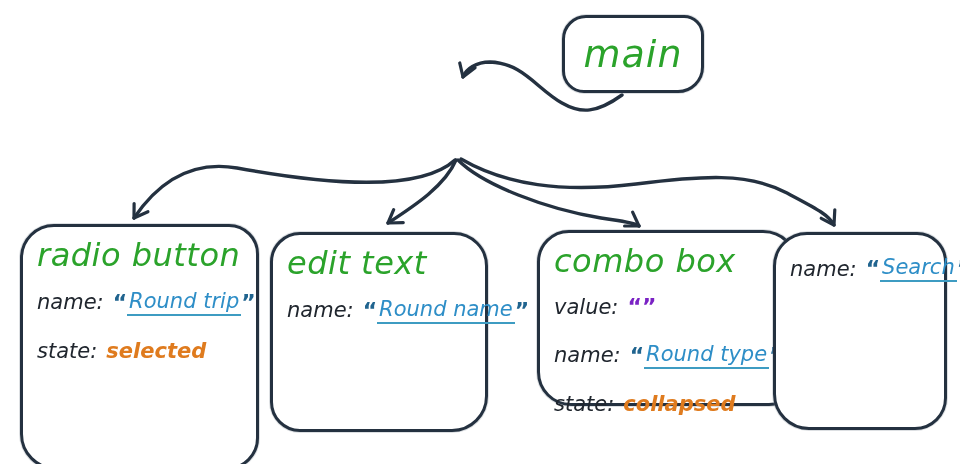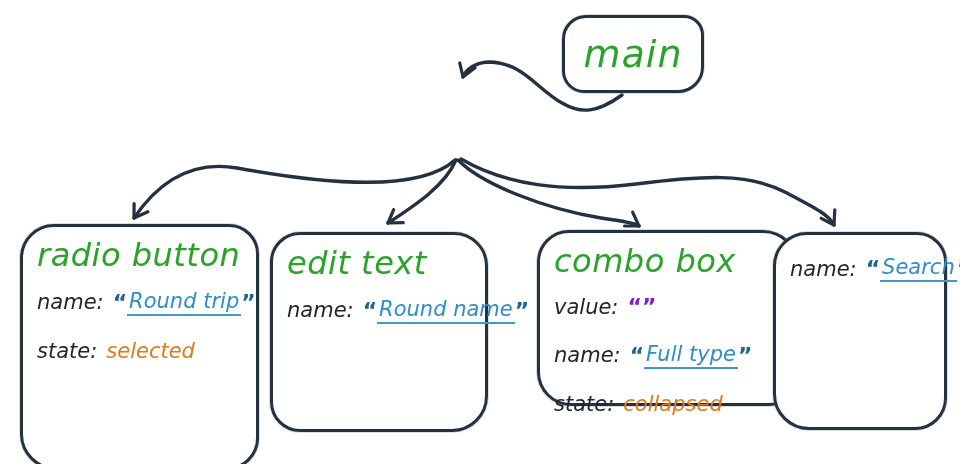--- a/index.html
+++ b/index.html
@@ -83,21 +83,21 @@
   .v-blue {
     color: var(--blue, #2e8ec7);
     border-bottom: 2.5px solid #3e9cc2;
     padding: 0 2px 1px 2px;
   }
   .v-purple {
     color: var(--purple, #9430d4);
     font-weight: bold;
     padding: 0 2px;
   }
-  .v-orange { color: var(--orange, #df7b1e); }
+  .v-orange { color: var(--orange, #df7b1e); font-weight: bold; }
 </style>
 </head>
 <body>
 
 <div id="stage">
 
   <svg id="edges" viewBox="0 0 960 464" xmlns="http://www.w3.org/2000/svg">
     <defs>
       <marker id="arrow" viewBox="-18 -12 36 24" markerWidth="36" markerHeight="24" refX="0" refY="0" orient="auto" markerUnits="userSpaceOnUse">
         <path d="M -13 -8 L 0 0 L -12 8" fill="none" stroke="#243140" stroke-width="3.2" stroke-linecap="round" stroke-linejoin="round"></path>
@@ -142,21 +142,21 @@
   <div class="node node-child" id="node-combo-box">
     <div class="node-title">combo box</div>
     <div class="prop-row first">
       <span class="prop-label">value:</span>
       <span class="q q-purple">“</span>
       <span class="q q-purple">”</span>
     </div>
     <div class="prop-row">
       <span class="prop-label">name:</span>
       <span class="q q-blue">“</span>
-      <span class="v-blue">Full type</span>
+      <span class="v-blue">Round type</span>
       <span class="q q-blue">”</span>
     </div>
     <div class="prop-row">
       <span class="prop-label">state:</span>
       <span class="v-orange">collapsed</span>
     </div>
   </div>
 
   <div class="node node-child" id="node-button">
     <div class="prop-row first">

